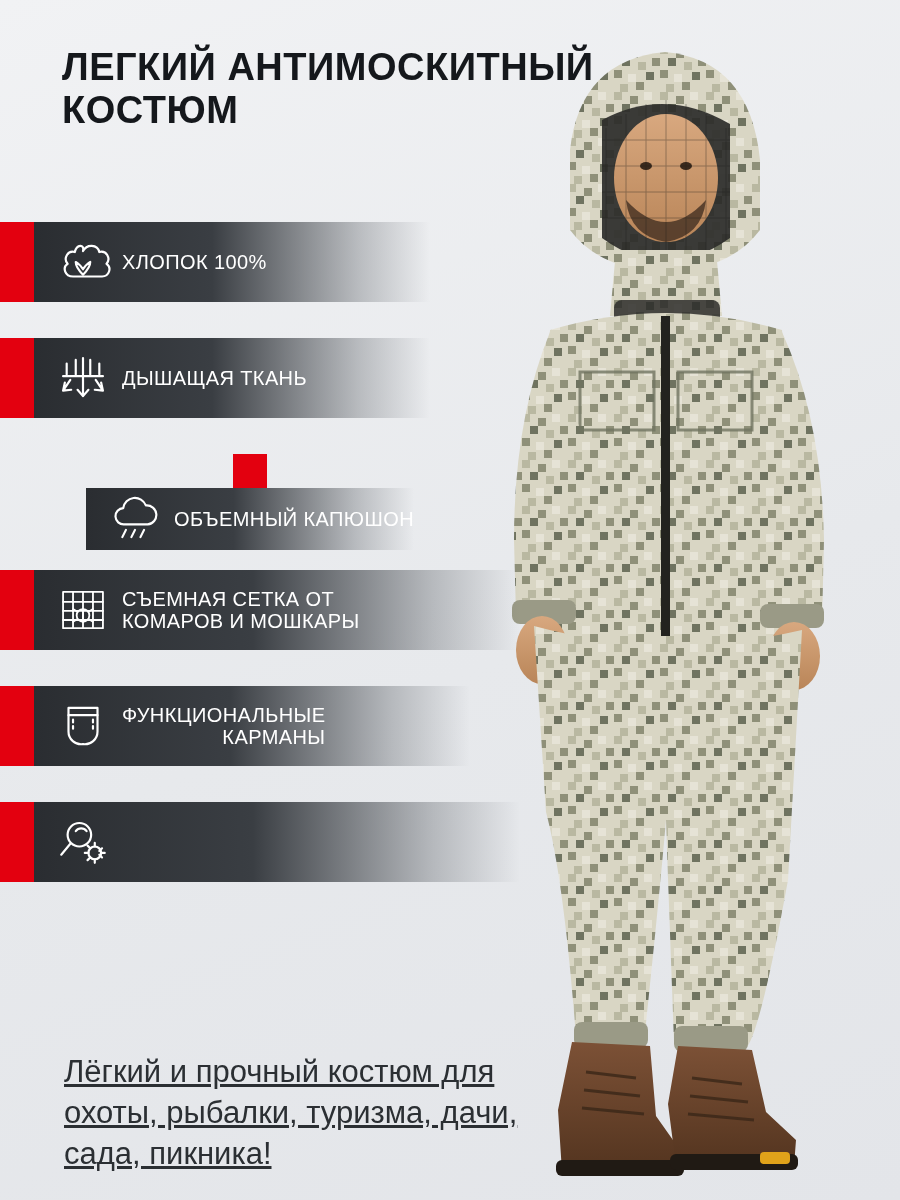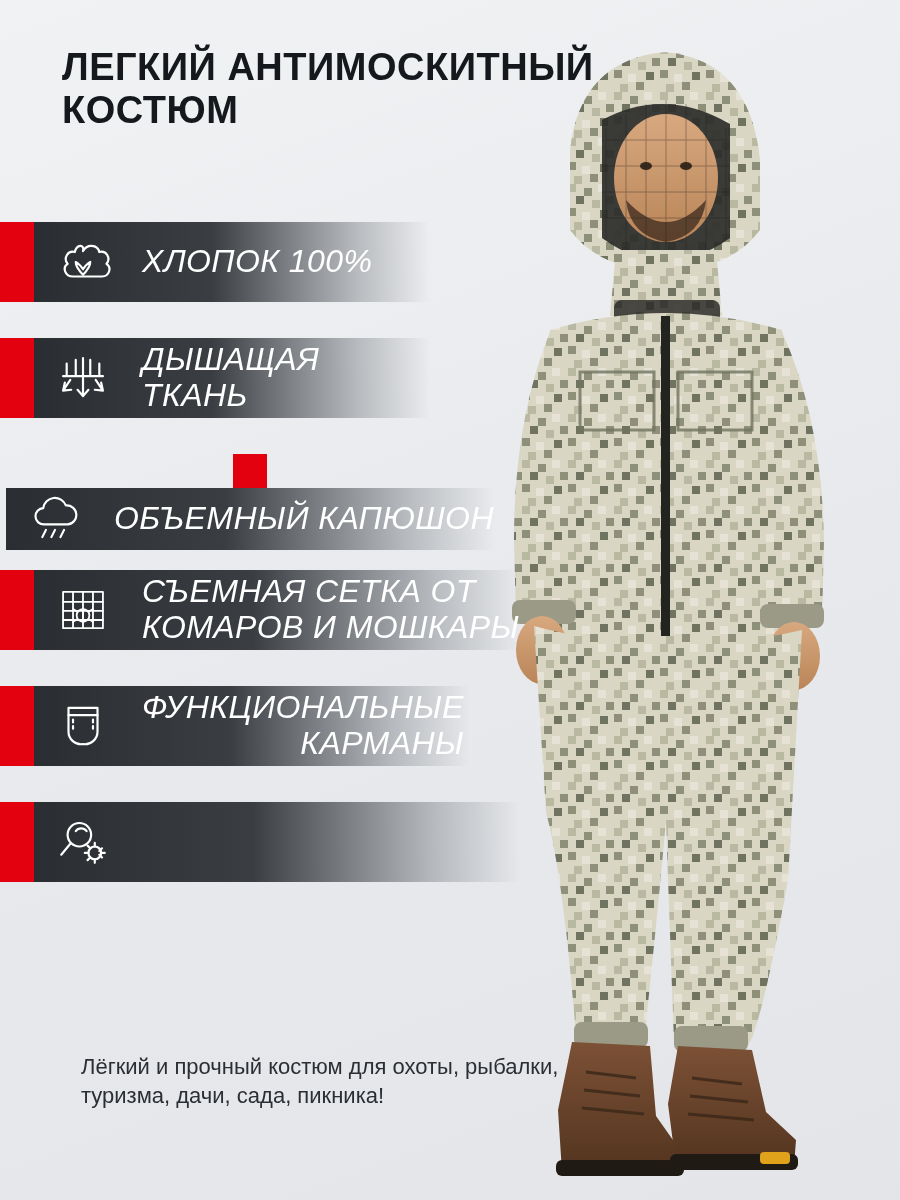--- a/index.html
+++ b/index.html
@@ -75,49 +75,49 @@
     display: flex;
     align-items: center;
     justify-content: center;
   }
   .feature .icon svg {
     width: 58px;
     height: 58px;
     display: block;
   }
   .feature .label {
-    margin-left: 28px;
+    margin-left: 8px;
     color: #ffffff;
-    font-size: 32px;
+    font-size: 20px;
     line-height: 1.12;
     letter-spacing: 0.4px;
     text-transform: uppercase;
     white-space: pre-line;
     font-weight: normal;
-    font-style: italic;
   }
 
   
   .feature.w1 { width: 430px; }
   .feature.w2 { width: 430px; }
   .feature.w3 { width: 500px; flex-direction: column; }
   .feature.w4 { width: 520px; align-items: flex-end; }
   .feature.w5 { width: 470px; text-align: right; }
   .feature.w6 { width: 520px; }
 
   
   .footer-text {
     position: absolute;
-    left: 81px;
+    left: 64px;
     top: 1052px;
     width: 500px;
-    font-size: 22px;
+    font-size: 31px;
     line-height: 1.32;
     color: #2b2f33;
     z-index: 6;
+    text-decoration: underline;
   }
 
   
   .photo {
     position: absolute;
     right: 0;
     top: 0;
     width: 470px;
     height: 1200px;
     z-index: 3;

